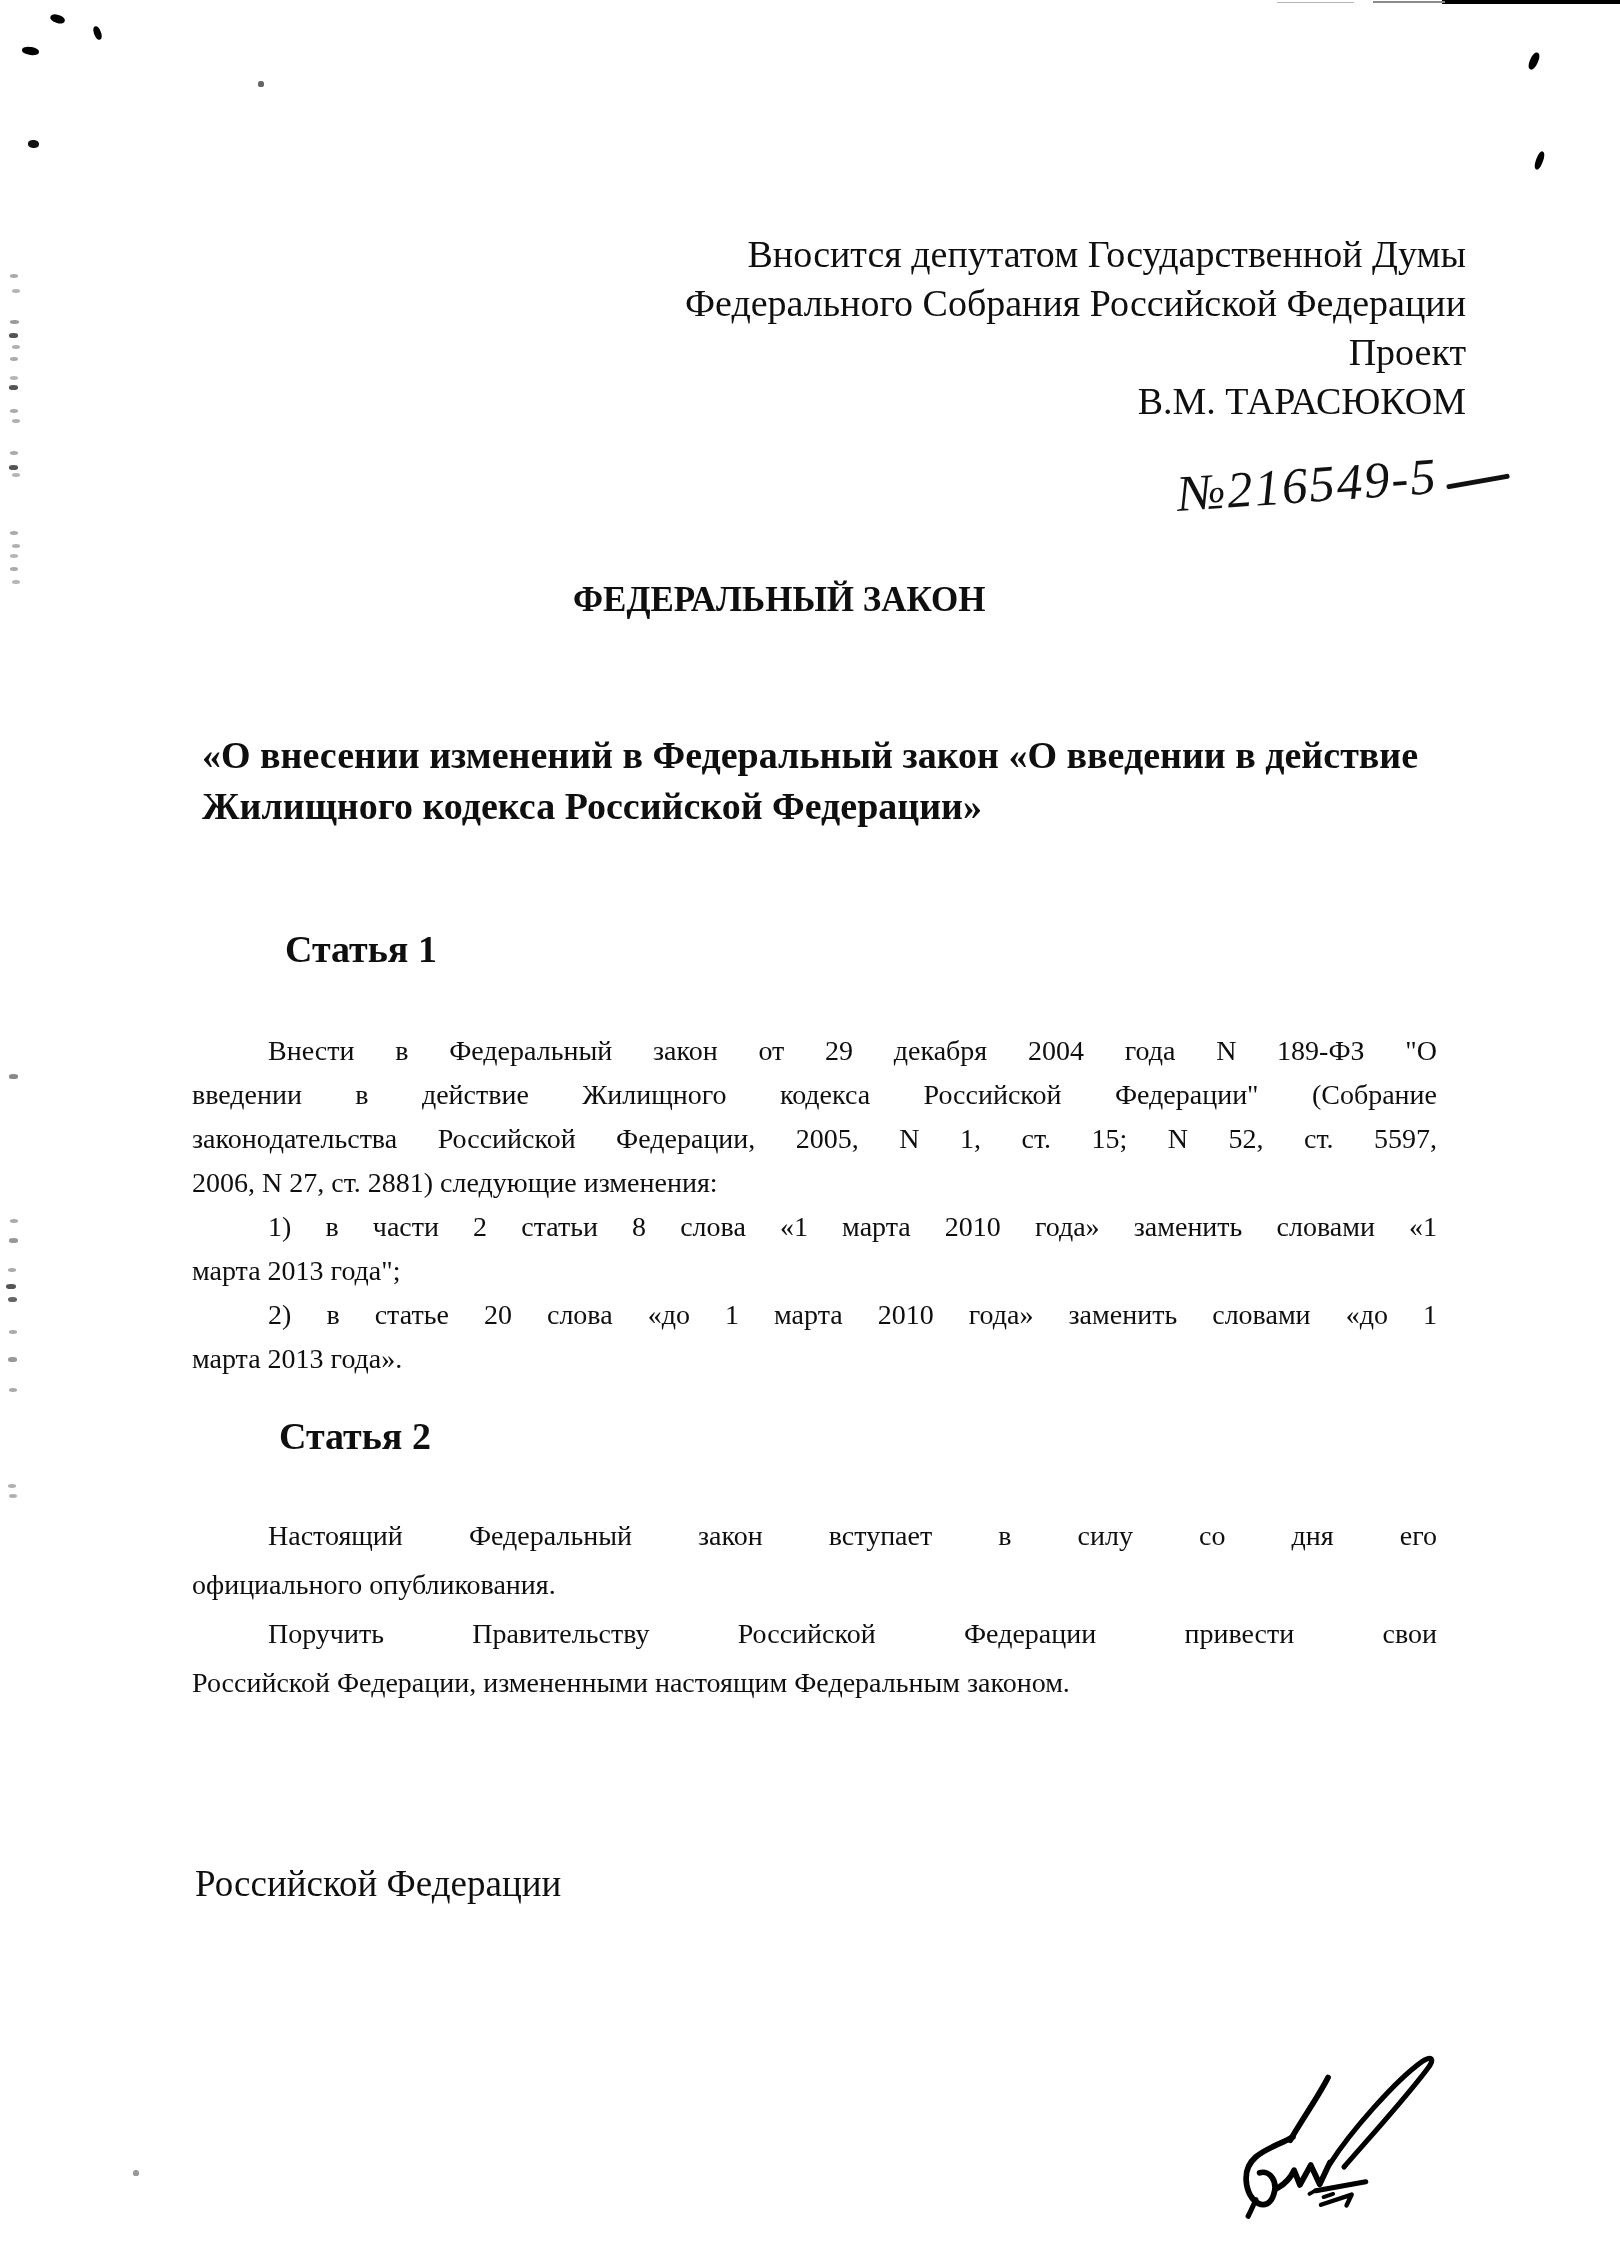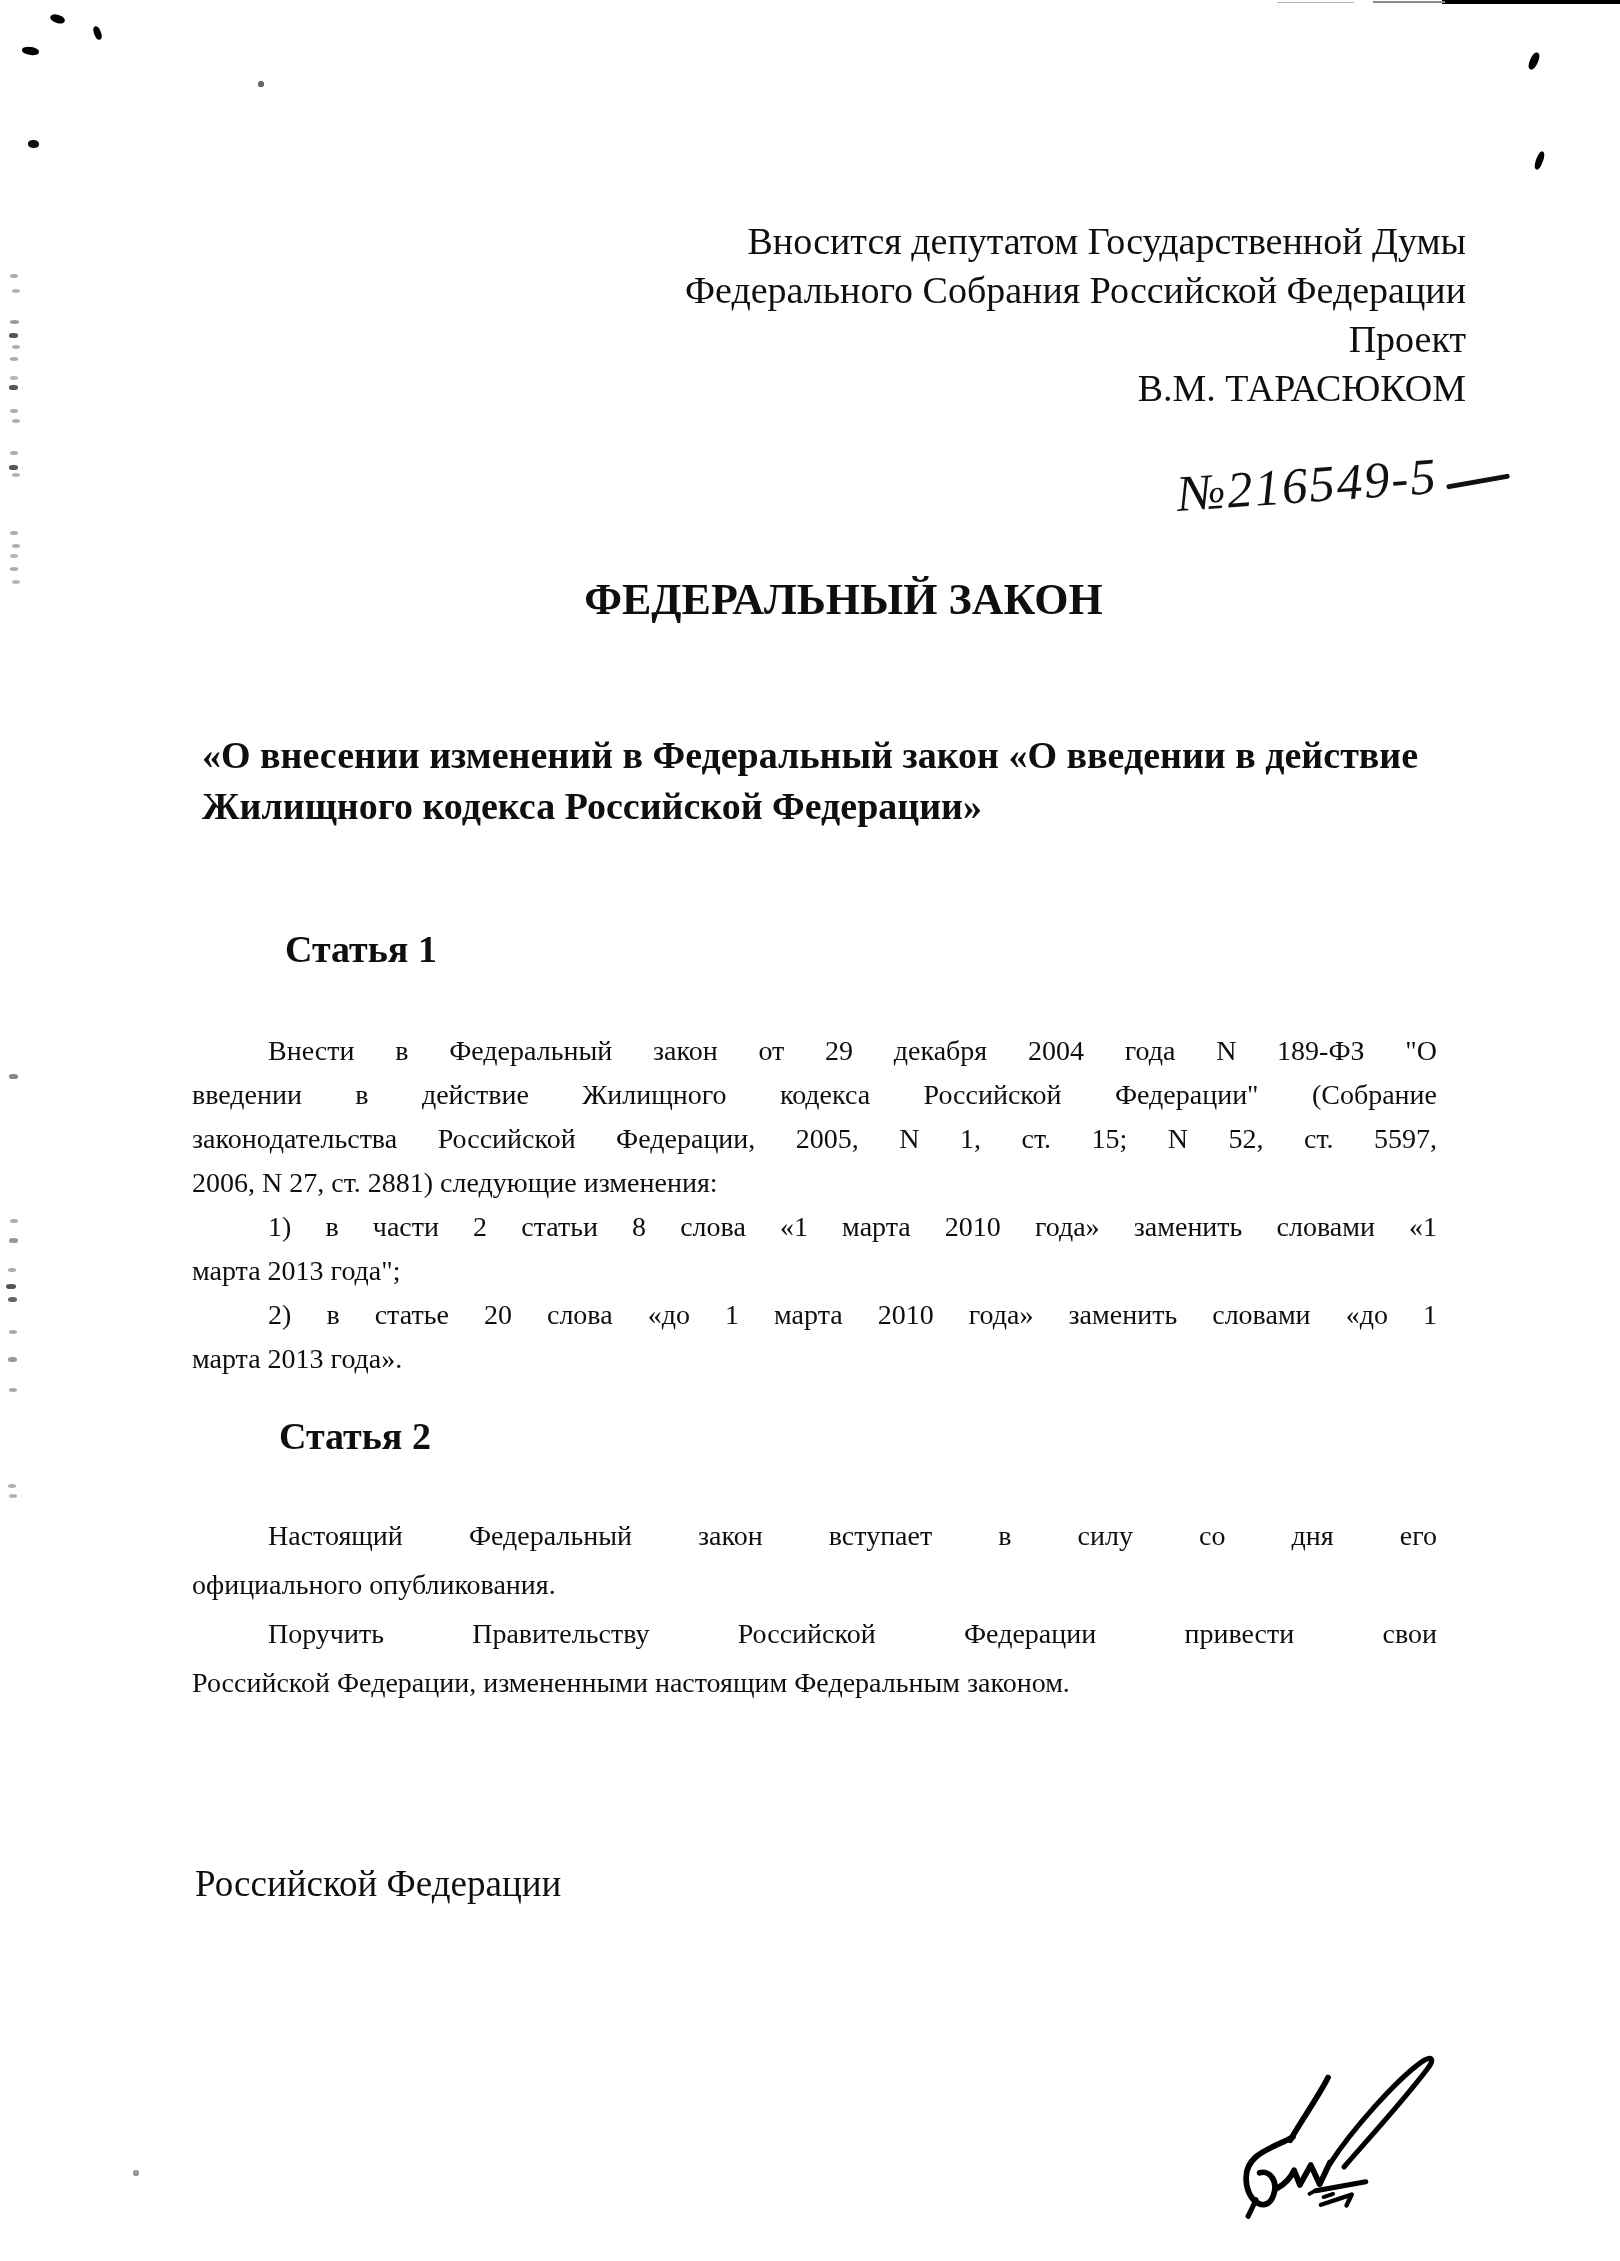--- a/index.html
+++ b/index.html
@@ -7,21 +7,21 @@
     position:relative;
     width:1620px;height:2261px;
     background:#ffffff;
     font-family:"Liberation Serif","DejaVu Serif",serif;
     color:#0f0f0f;
     overflow:hidden;
   }
   .abs{position:absolute;}
   
   .header-block{
-    top:217px;right:154px;
+    top:230px;right:154px;
     text-align:right;
     font-size:38px;line-height:49px;
     white-space:nowrap;
   }
   
   .handnum{
     top:456px;left:1177px;
     font-size:51px;
     font-style:italic;
     letter-spacing:1.9px;
@@ -31,22 +31,22 @@
   }
   .handnum-bar{
     top:479px;left:1446px;
     width:64px;height:4.5px;
     background:#111;border-radius:2.6px;
     transform:rotate(-10deg);
   }
   
   .law-title{
     top:574px;left:573px;width:541px;
-    text-align:center;
-    font-size:44px;font-weight:bold;
+    text-align:left;
+    font-size:35px;font-weight:bold;
     line-height:51px;
     white-space:nowrap;
   }
   .subtitle{
     top:730px;left:202px;width:1277px;
     font-size:38px;font-weight:bold;
     line-height:51px;
   }
   .art-heading{
     font-size:38px;font-weight:bold;line-height:42px;white-space:nowrap;margin-left:8px;

